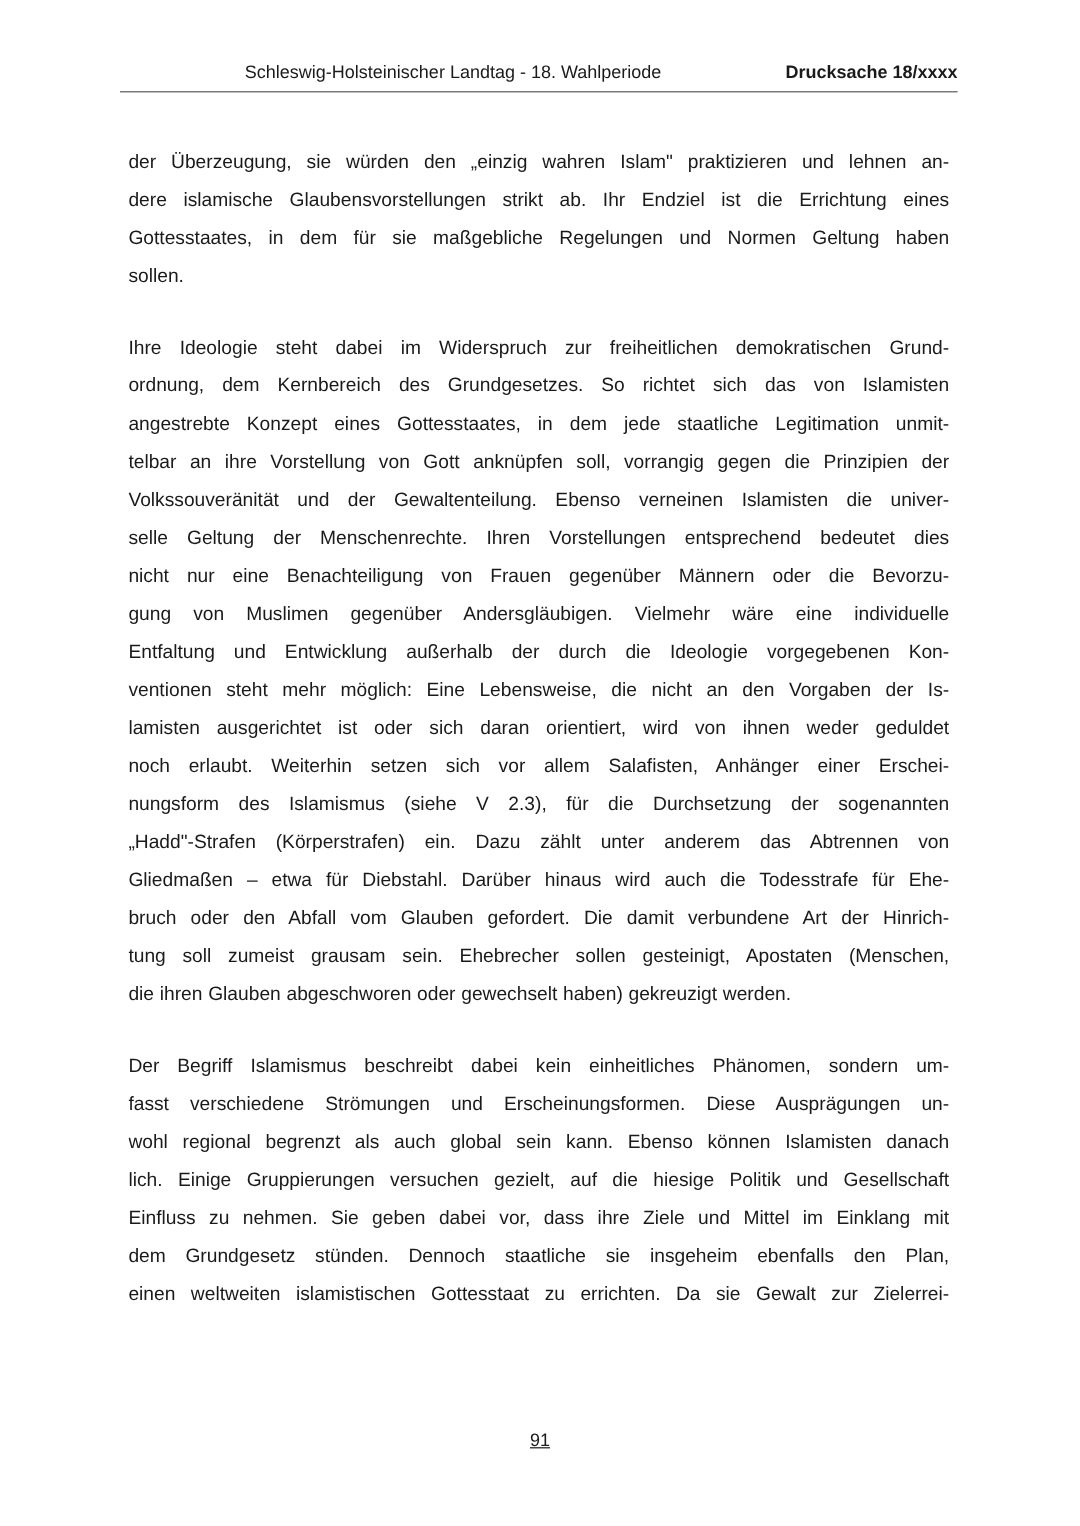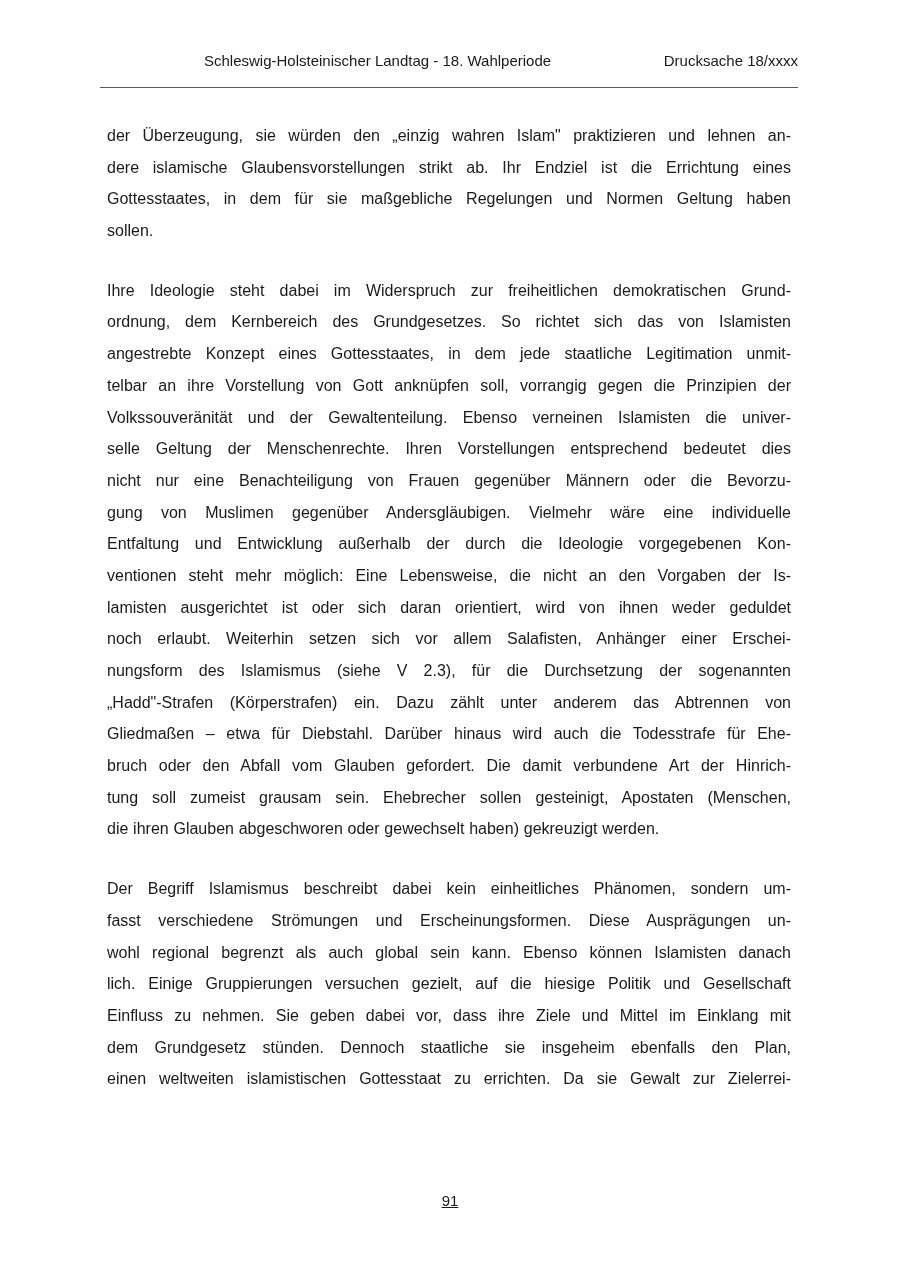--- a/index.html
+++ b/index.html
@@ -18,32 +18,32 @@
     overflow: hidden;
   }
   .doc-header {
     position: absolute;
     top: 52px;
     left: 100px;
     width: 698px;
     display: flex;
     justify-content: space-between;
     align-items: baseline;
-    padding-bottom: 18px;
+    padding-bottom: 7px;
     border-bottom: 1px solid #5a5a5a;
     font-size: 15px;
     line-height: 17px;
     white-space: nowrap;
   }
   .doc-header .left {
     margin-left: 104px;
     font-weight: 400;
   }
   .doc-header .right {
-    font-weight: 400;
+    font-weight: 700;
   }
   .content {
     position: absolute;
     top: 120px;
     left: 107px;
     width: 684px;
     font-size: 16px;
     line-height: 31.7px;
   }
   .paragraph {

